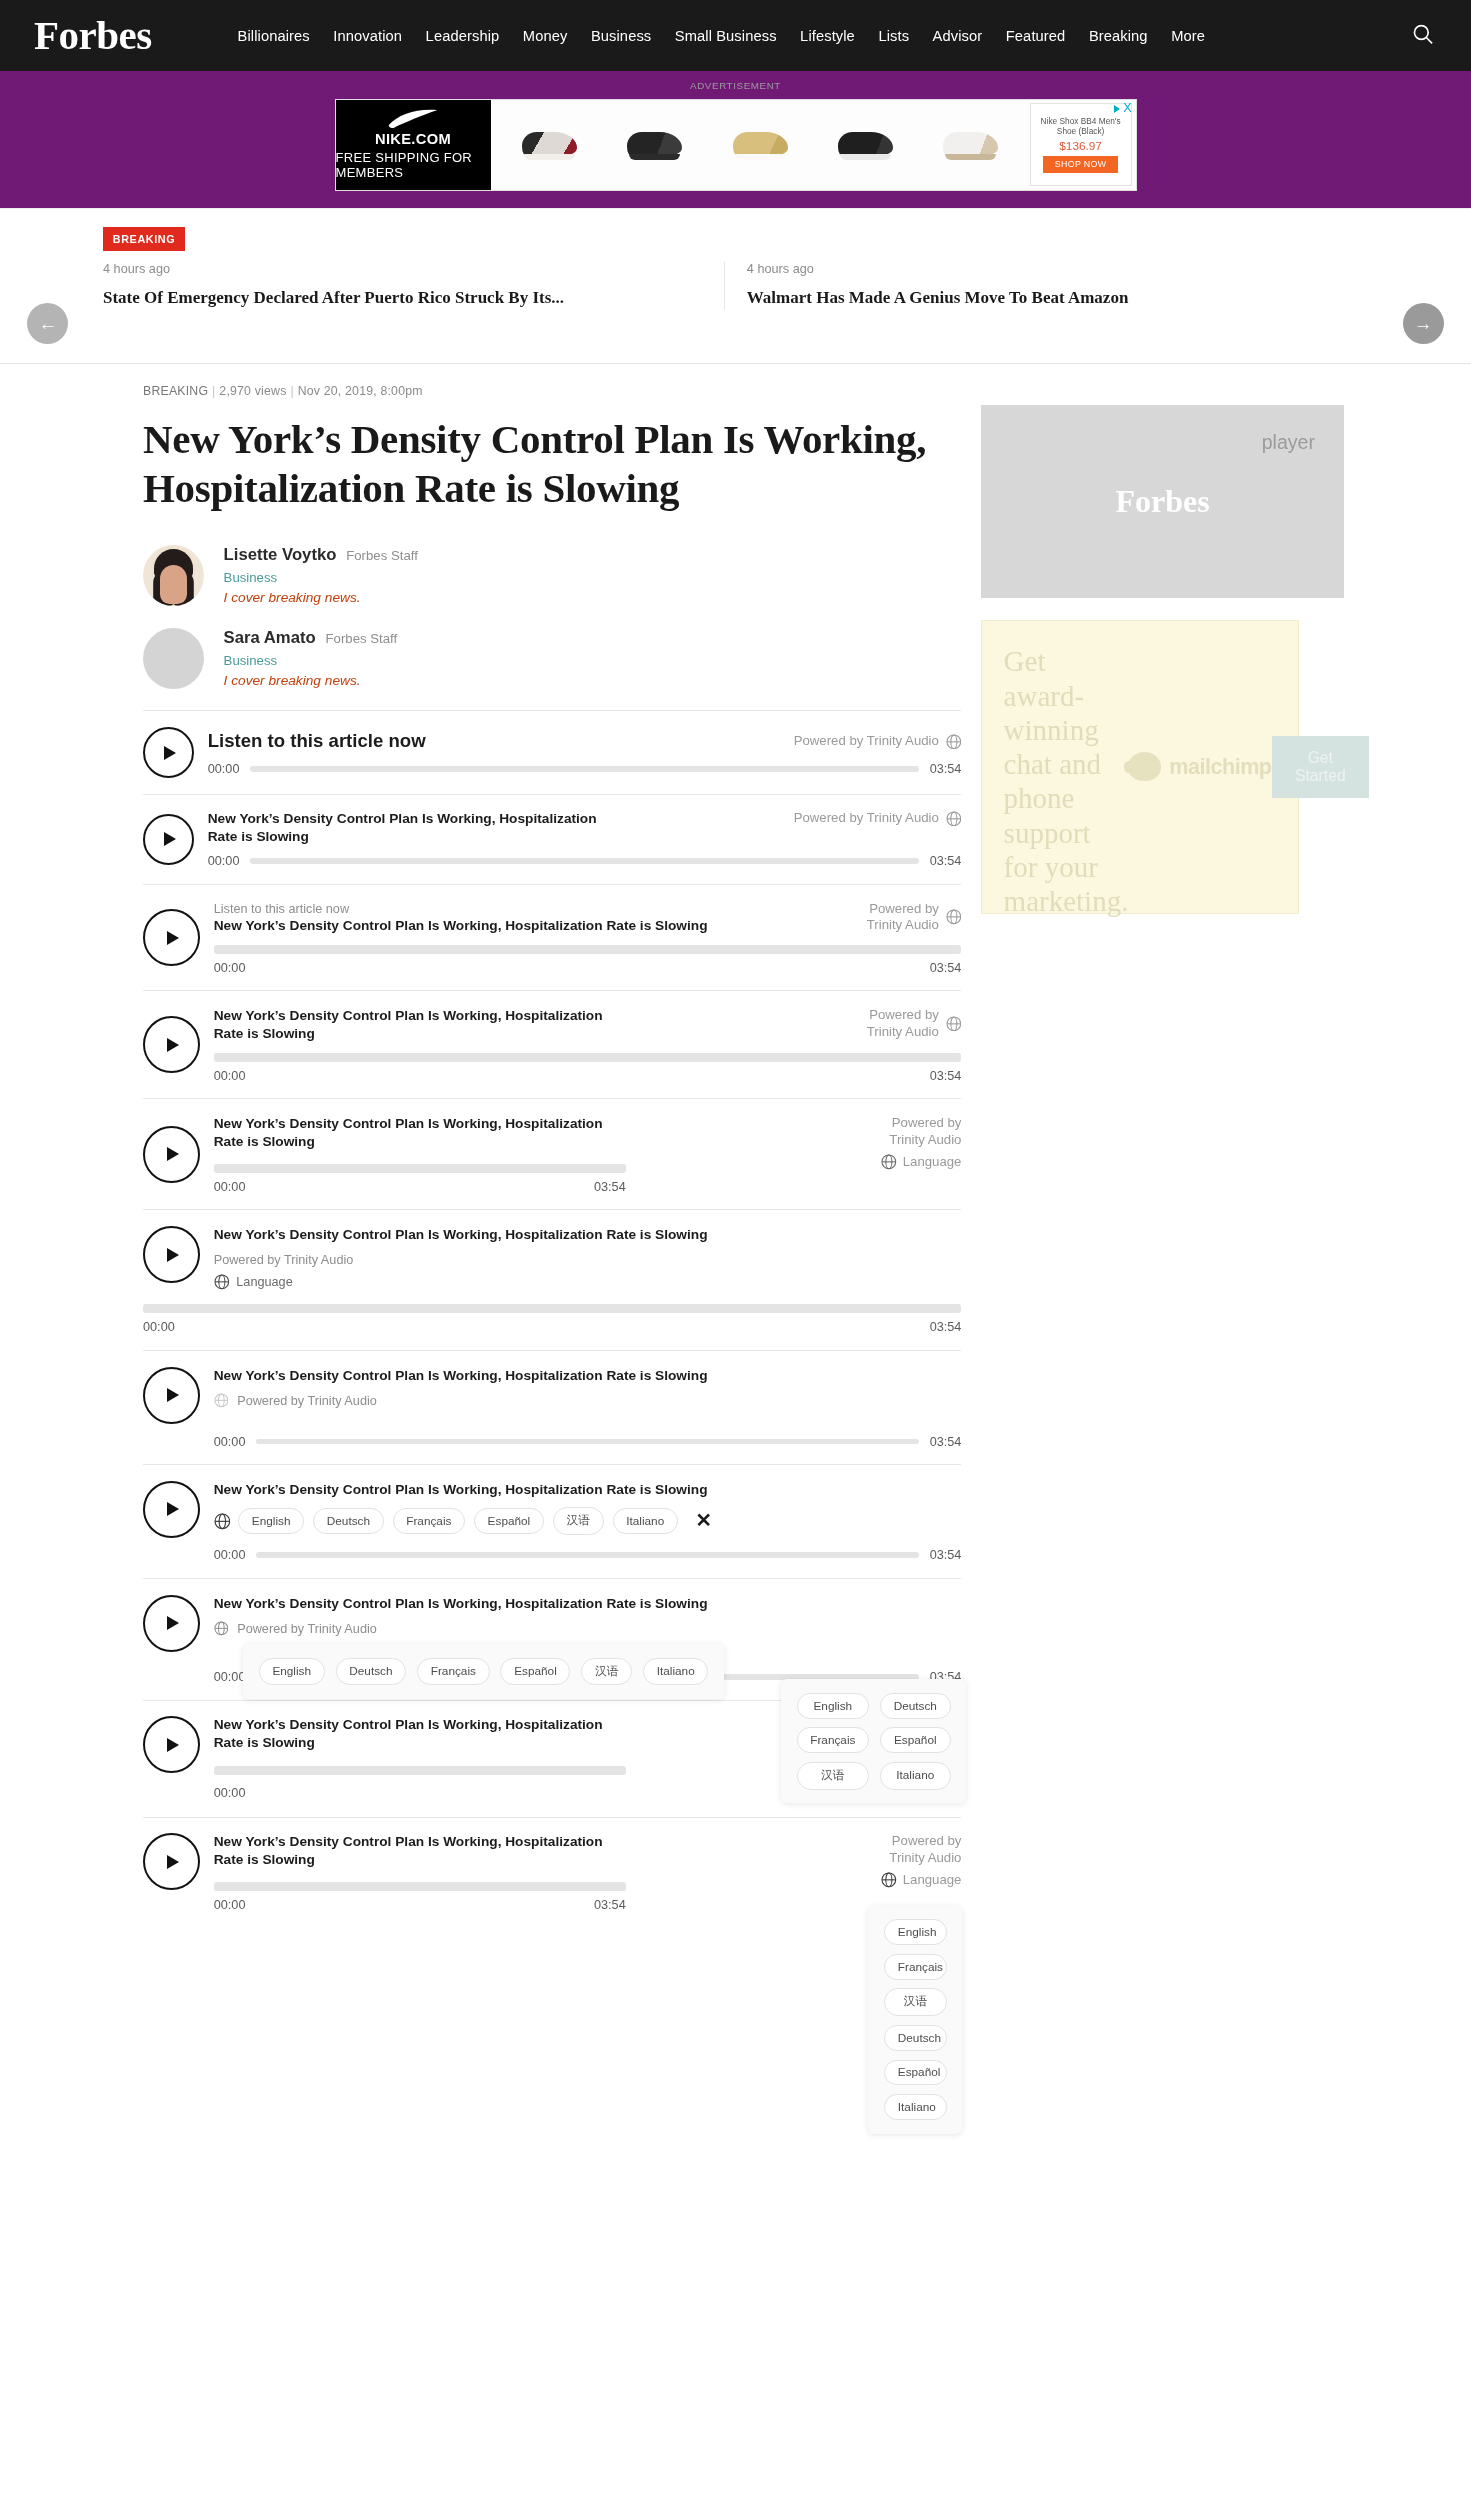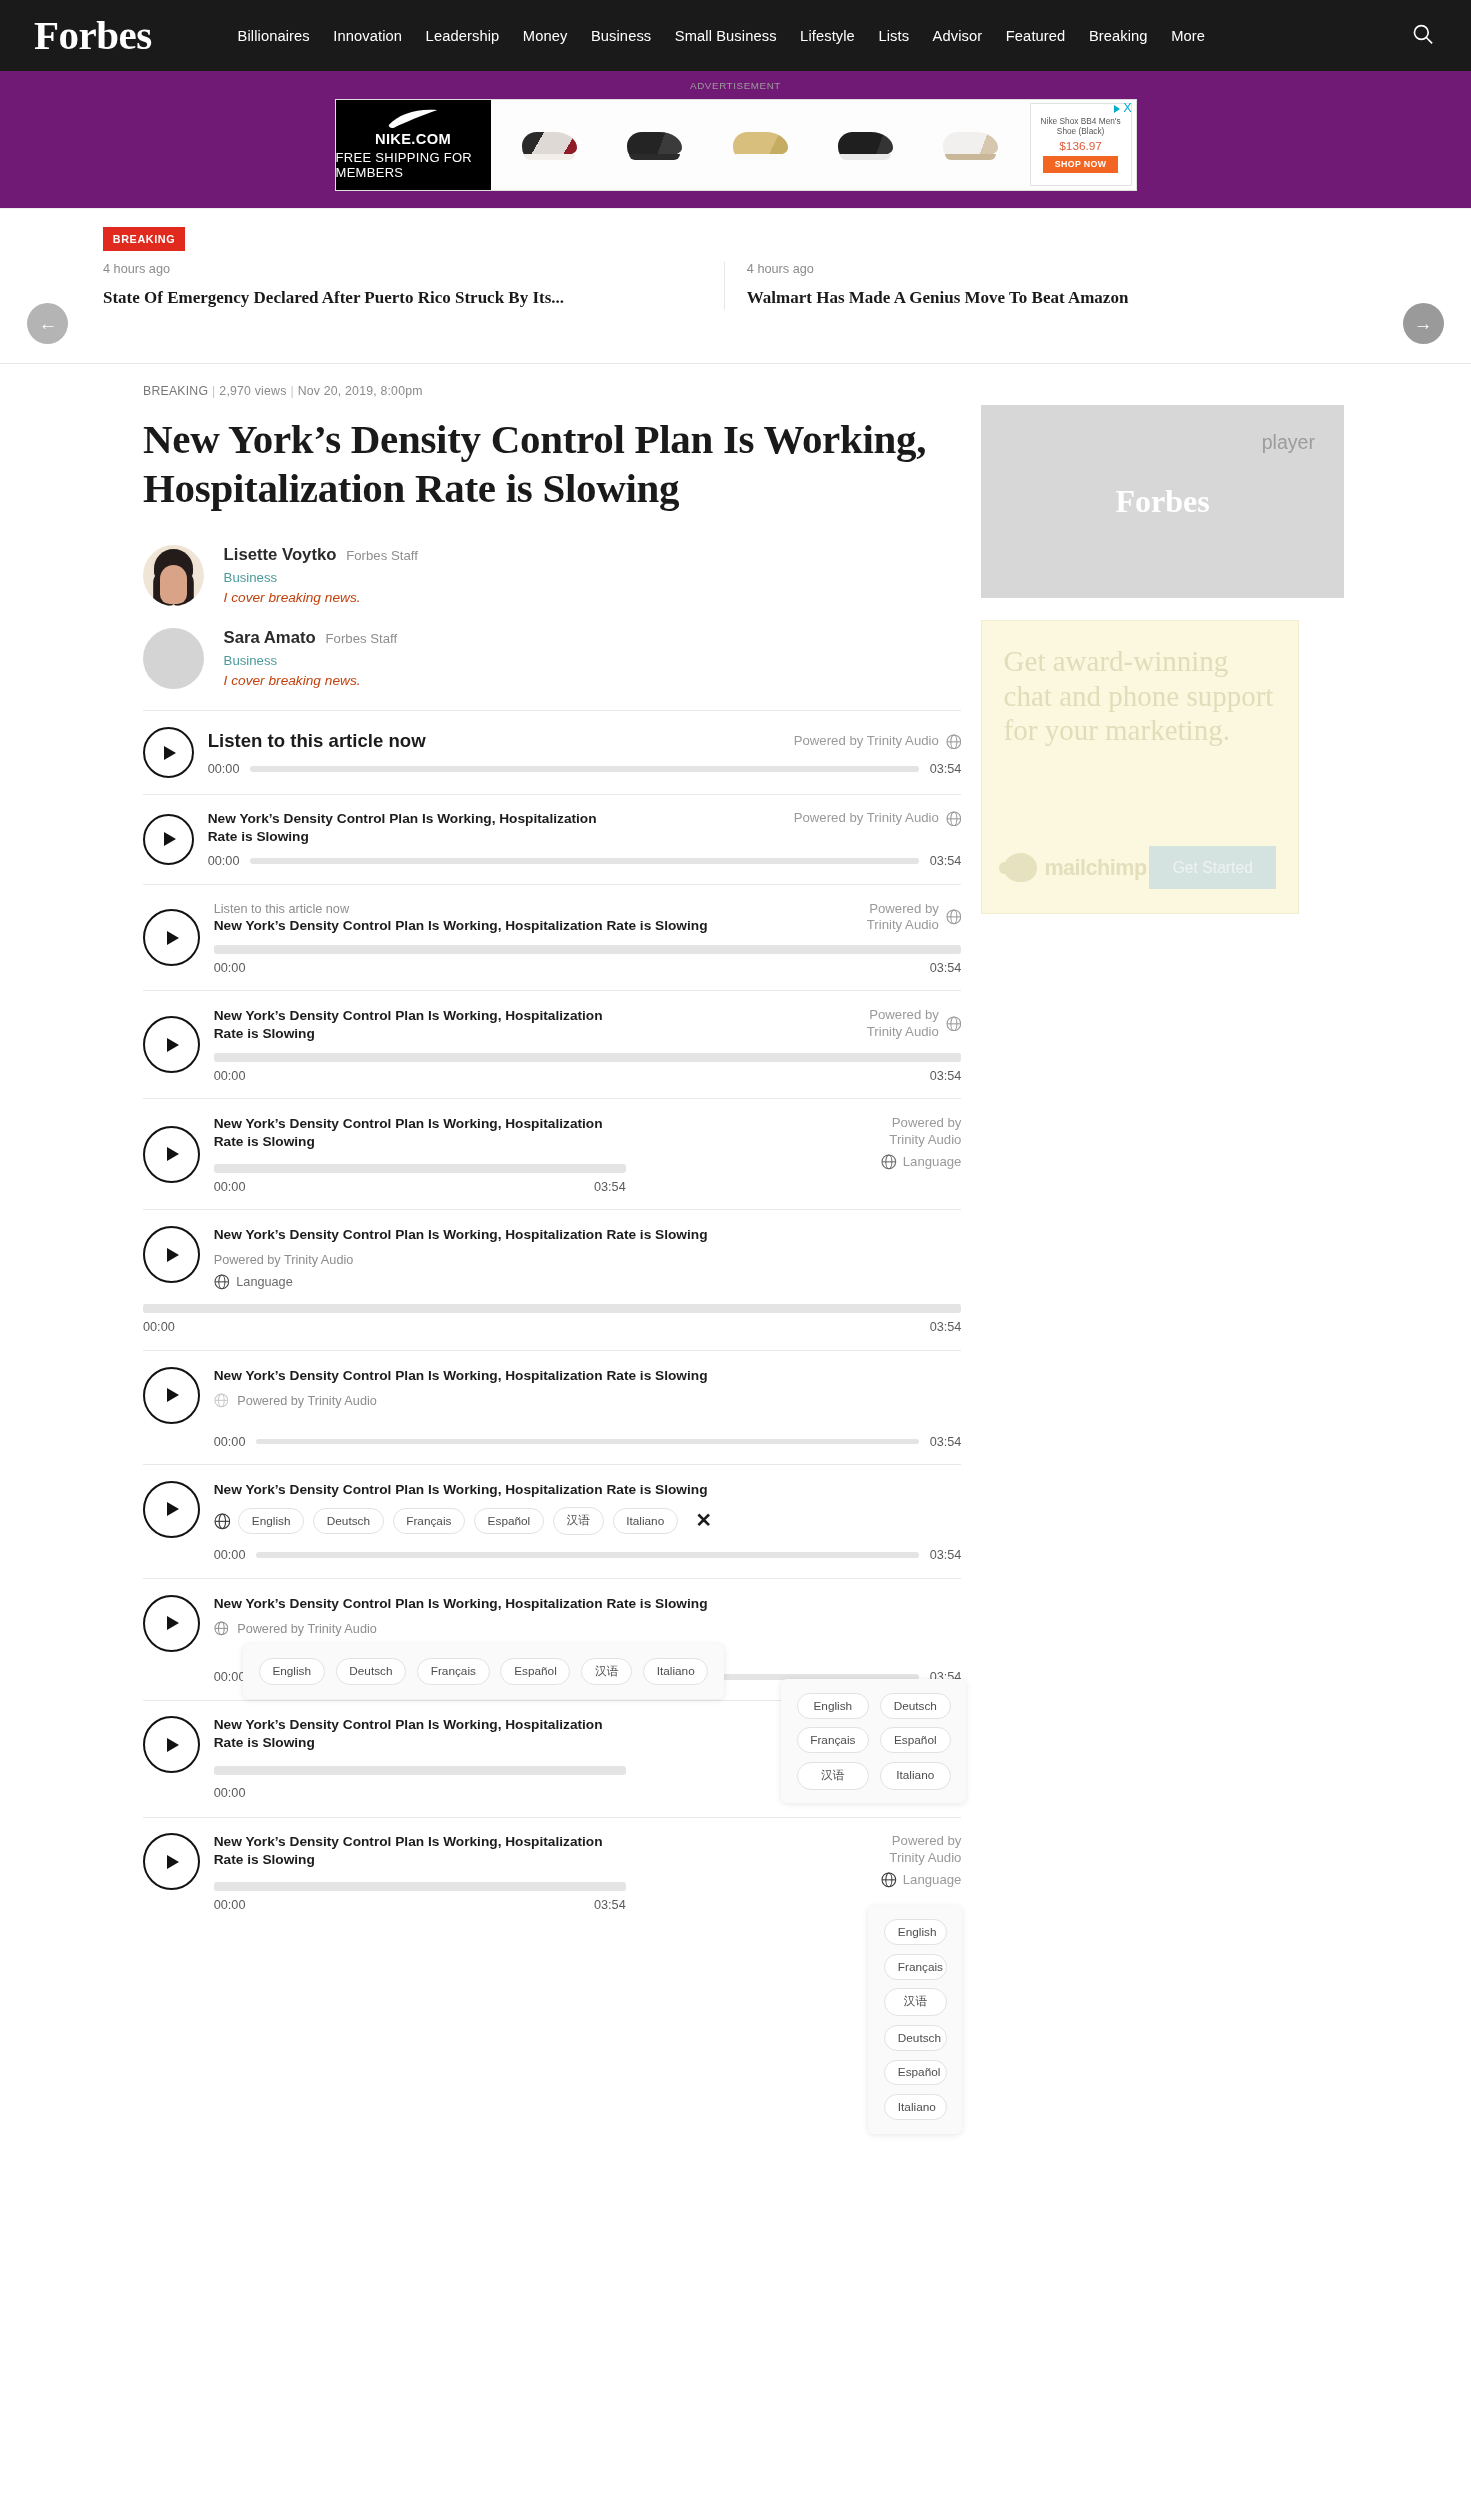--- a/index.html
+++ b/index.html
@@ -143,21 +143,21 @@
   }
   .ad-product-price {
     font-size: 11.8px;
     color: #e05a3a;
     margin: 2px 0 2.9px;
   }
   .ad-shop-btn {
     background: #f26522;
     color: #ffffff;
     font-size: 8.8px;
-    font-weight: 700;
+    font-weight: 400;
     letter-spacing: 0.4px;
     padding: 3.9px 11.8px;
     cursor: pointer;
     border: none;
     font-family: "Liberation Sans", sans-serif;
   }
   .ad-choice {
     position: absolute;
     top: 2.9px; right: 3.9px;
     display: flex;
@@ -476,21 +476,21 @@
     font-size: 32px;
     font-weight: 700;
   }
   .mailchimp-ad {
     width: 318px;
     height: 294px;
     margin-top: 21.6px;
     background: #fcf8df;
     padding: 23.5px 21.6px;
     display: flex;
-    flex-direction: column;
+    flex-direction: row;
     justify-content: space-between;
     border: 1px solid #f2eece;
   }
   .mc-head {
     font-family: "Liberation Serif", serif;
     font-size: 29px;
     line-height: 1.18;
     color: #e1dcb9;
   }
   .mc-bottom {

